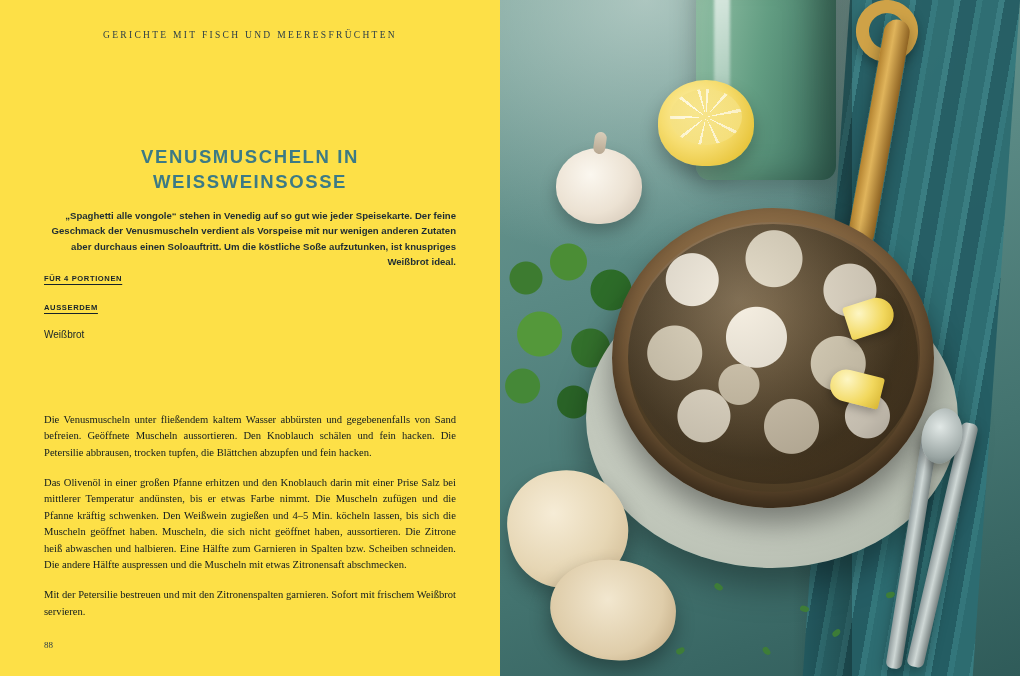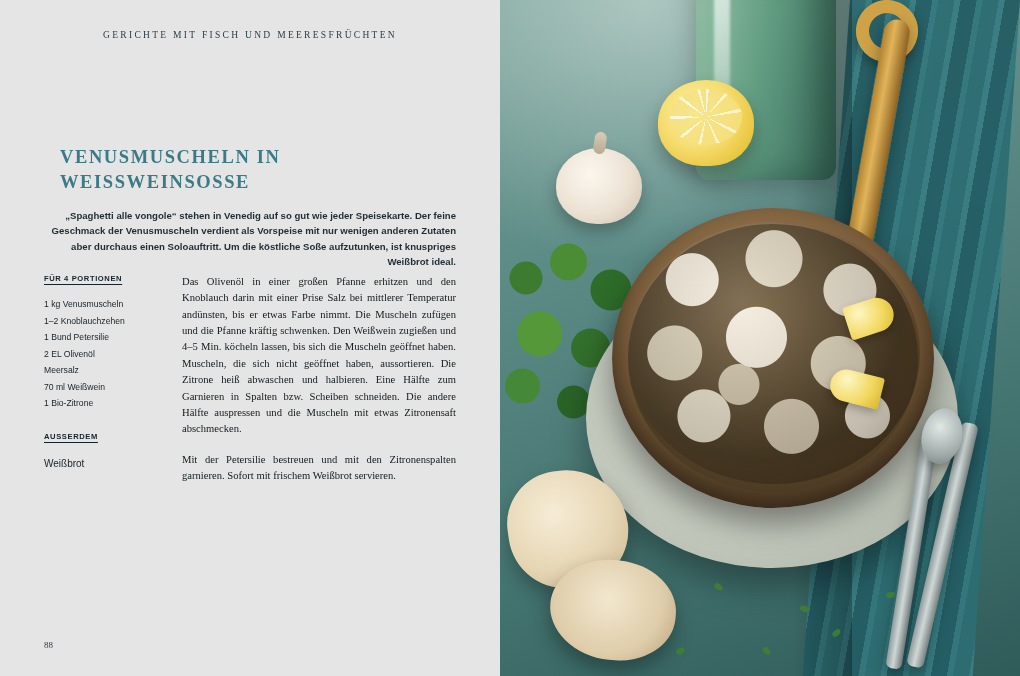--- a/index.html
+++ b/index.html
@@ -14,21 +14,21 @@
     position: relative;
     width: 1020px;
     height: 676px;
     display: flex;
   }
   
   .left-page {
     position: relative;
     width: 500px;
     height: 676px;
-    background: #e5e5e5;
+    background: #fde047;
     flex: 0 0 500px;
   }
   .eyebrow {
     position: absolute;
     top: 30px;
     left: 0; right: 0;
     text-align: center;
     font-family: "Liberation Serif", serif;
     font-size: 9.5px;
     letter-spacing: 2.3px;
@@ -43,22 +43,22 @@
     font-family: "Liberation Sans", sans-serif;
     font-weight: bold;
     font-size: 30.5px;
     letter-spacing: 0.6px;
     color: #16222a;
   }
   .subtitle {
     position: absolute;
     top: 130px;
     left: 60px; right: 60px;
-    text-align: left;
-    font-family: Liberation Serif, serif;
+    text-align: center;
+    font-family: Liberation Sans, sans-serif;
     font-weight: bold;
     font-size: 18.5px;
     line-height: 1.32;
     letter-spacing: 1.6px;
     color: #3c7a85;
   }
   .intro {
     position: absolute;
     top: 198px;
     left: 44px; right: 44px;
@@ -69,20 +69,21 @@
     line-height: 1.62;
     color: #1e2c33;
   }
   .columns {
     position: absolute;
     top: 274px;
     left: 44px;
     right: 44px;
     display: flex;
     gap: 0px;
+    flex-direction: column;
   }
   .col-ingredients {
     width: 138px;
     flex: 0 0 138px;
     padding-right: 10px;
   }
   .col-steps {
     flex: 1 1 auto;
   }
   .ing-head {
@@ -383,37 +384,29 @@
 
 
     <h2 class="subtitle">VENUSMUSCHELN IN WEISSWEINSOSSE</h2>
 
     <p class="intro">„Spaghetti alle vongole“ stehen in Venedig auf so gut wie jeder Speisekarte. Der feine Geschmack der Venusmuscheln verdient als Vorspeise mit nur wenigen anderen Zutaten aber durchaus einen Soloauftritt. Um die köstliche Soße aufzutunken, ist knuspriges Weißbrot ideal.</p>
 
     <div class="columns">
 
       <div class="col-ingredients">
         <div class="ing-head">FÜR 4 PORTIONEN</div>
-        <ul class="ing-list">
-          <li>1 kg Venusmuscheln</li>
-          <li>1–2 Knoblauchzehen</li>
-          <li>1 Bund Petersilie</li>
-          <li>2 EL Olivenöl</li>
-          <li>Meersalz</li>
-          <li>70 ml Weißwein</li>
-          <li>1 Bio-Zitrone</li>
-        </ul>
 
         <div class="ing-head second">AUSSERDEM</div>
         <ul class="extra-list">
           <li>Weißbrot</li>
         </ul>
       </div>
 
       <div class="col-steps">
+        <p class="step">Die Venusmuscheln unter fließendem kaltem Wasser abbürsten und gegebenenfalls von Sand befreien. Geöffnete Muscheln aussortieren. Den Knoblauch schälen und fein hacken. Die Petersilie abbrausen, trocken tupfen, die Blättchen abzupfen und fein hacken.</p>
         <p class="step">Das Olivenöl in einer großen Pfanne erhitzen und den Knoblauch darin mit einer Prise Salz bei mittlerer Temperatur andünsten, bis er etwas Farbe nimmt. Die Muscheln zufügen und die Pfanne kräftig schwenken. Den Weißwein zugießen und 4–5 Min. köcheln lassen, bis sich die Muscheln geöffnet haben. Muscheln, die sich nicht geöffnet haben, aussortieren. Die Zitrone heiß abwaschen und halbieren. Eine Hälfte zum Garnieren in Spalten bzw. Scheiben schneiden. Die andere Hälfte auspressen und die Muscheln mit etwas Zitronensaft abschmecken.</p>
         <p class="step">Mit der Petersilie bestreuen und mit den Zitronenspalten garnieren. Sofort mit frischem Weißbrot servieren.</p>
       </div>
 
     </div>
 
     <div class="page-number">88</div>
   </div>
 
   <div class="right-page">

